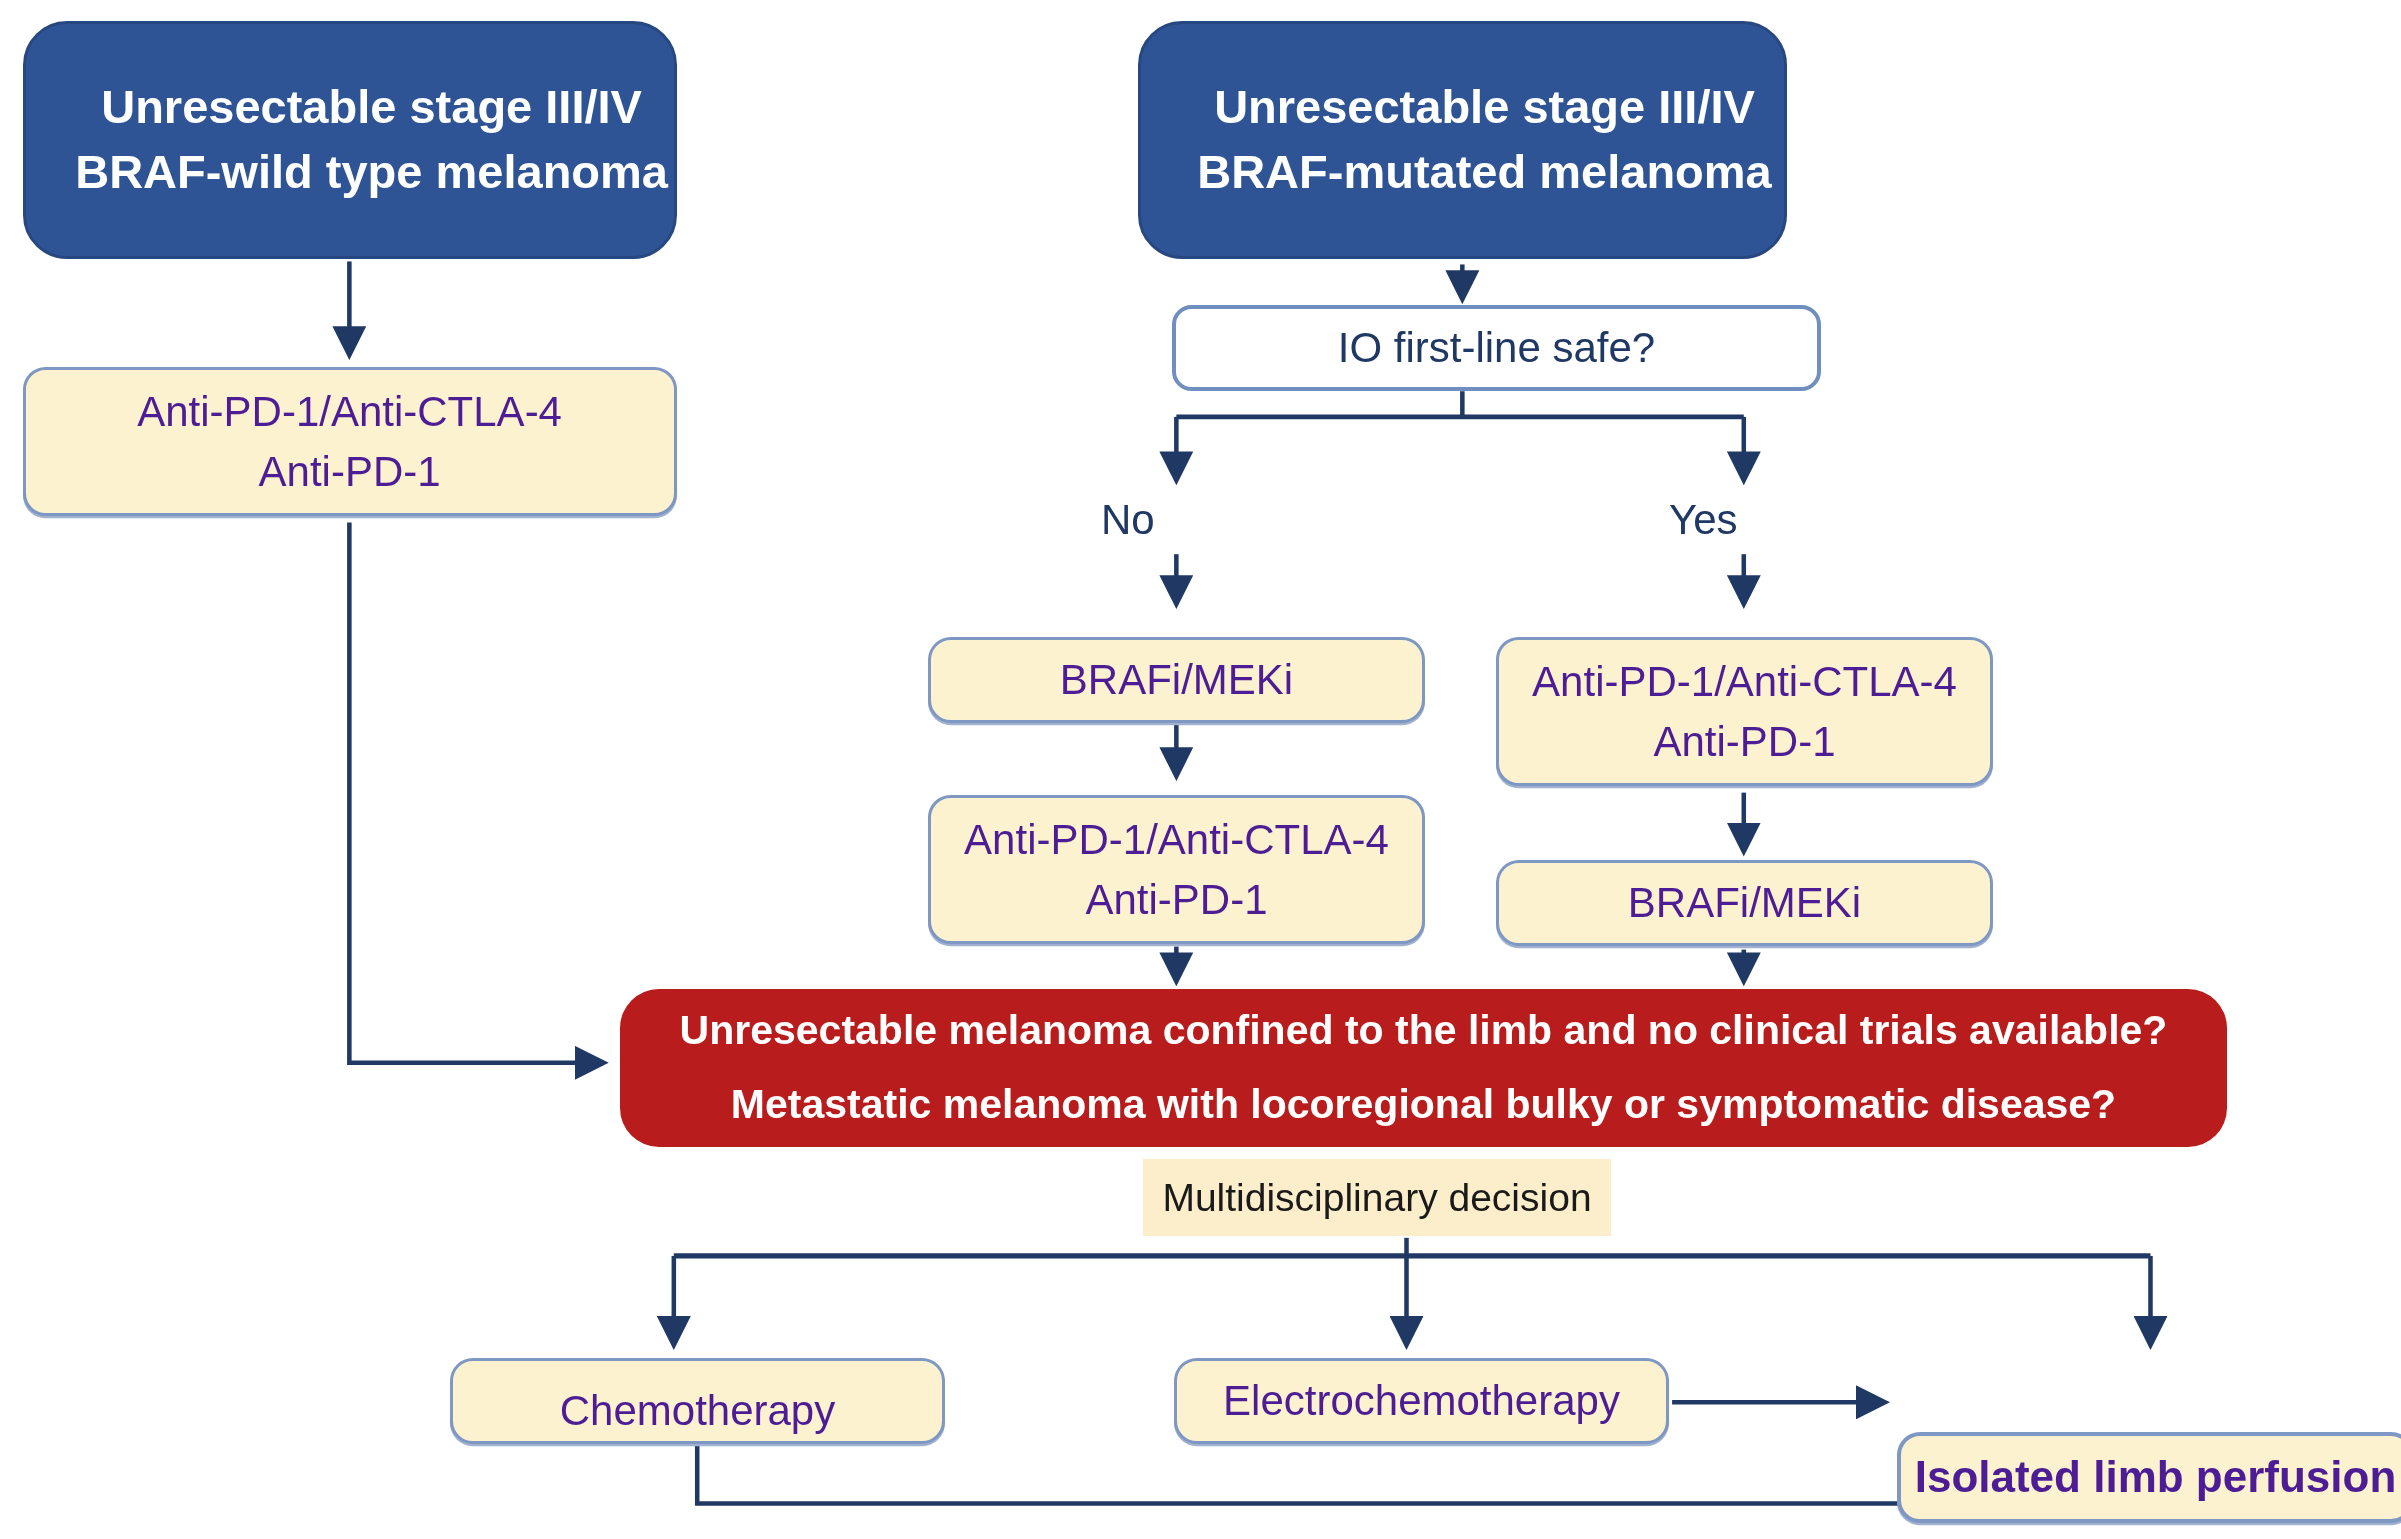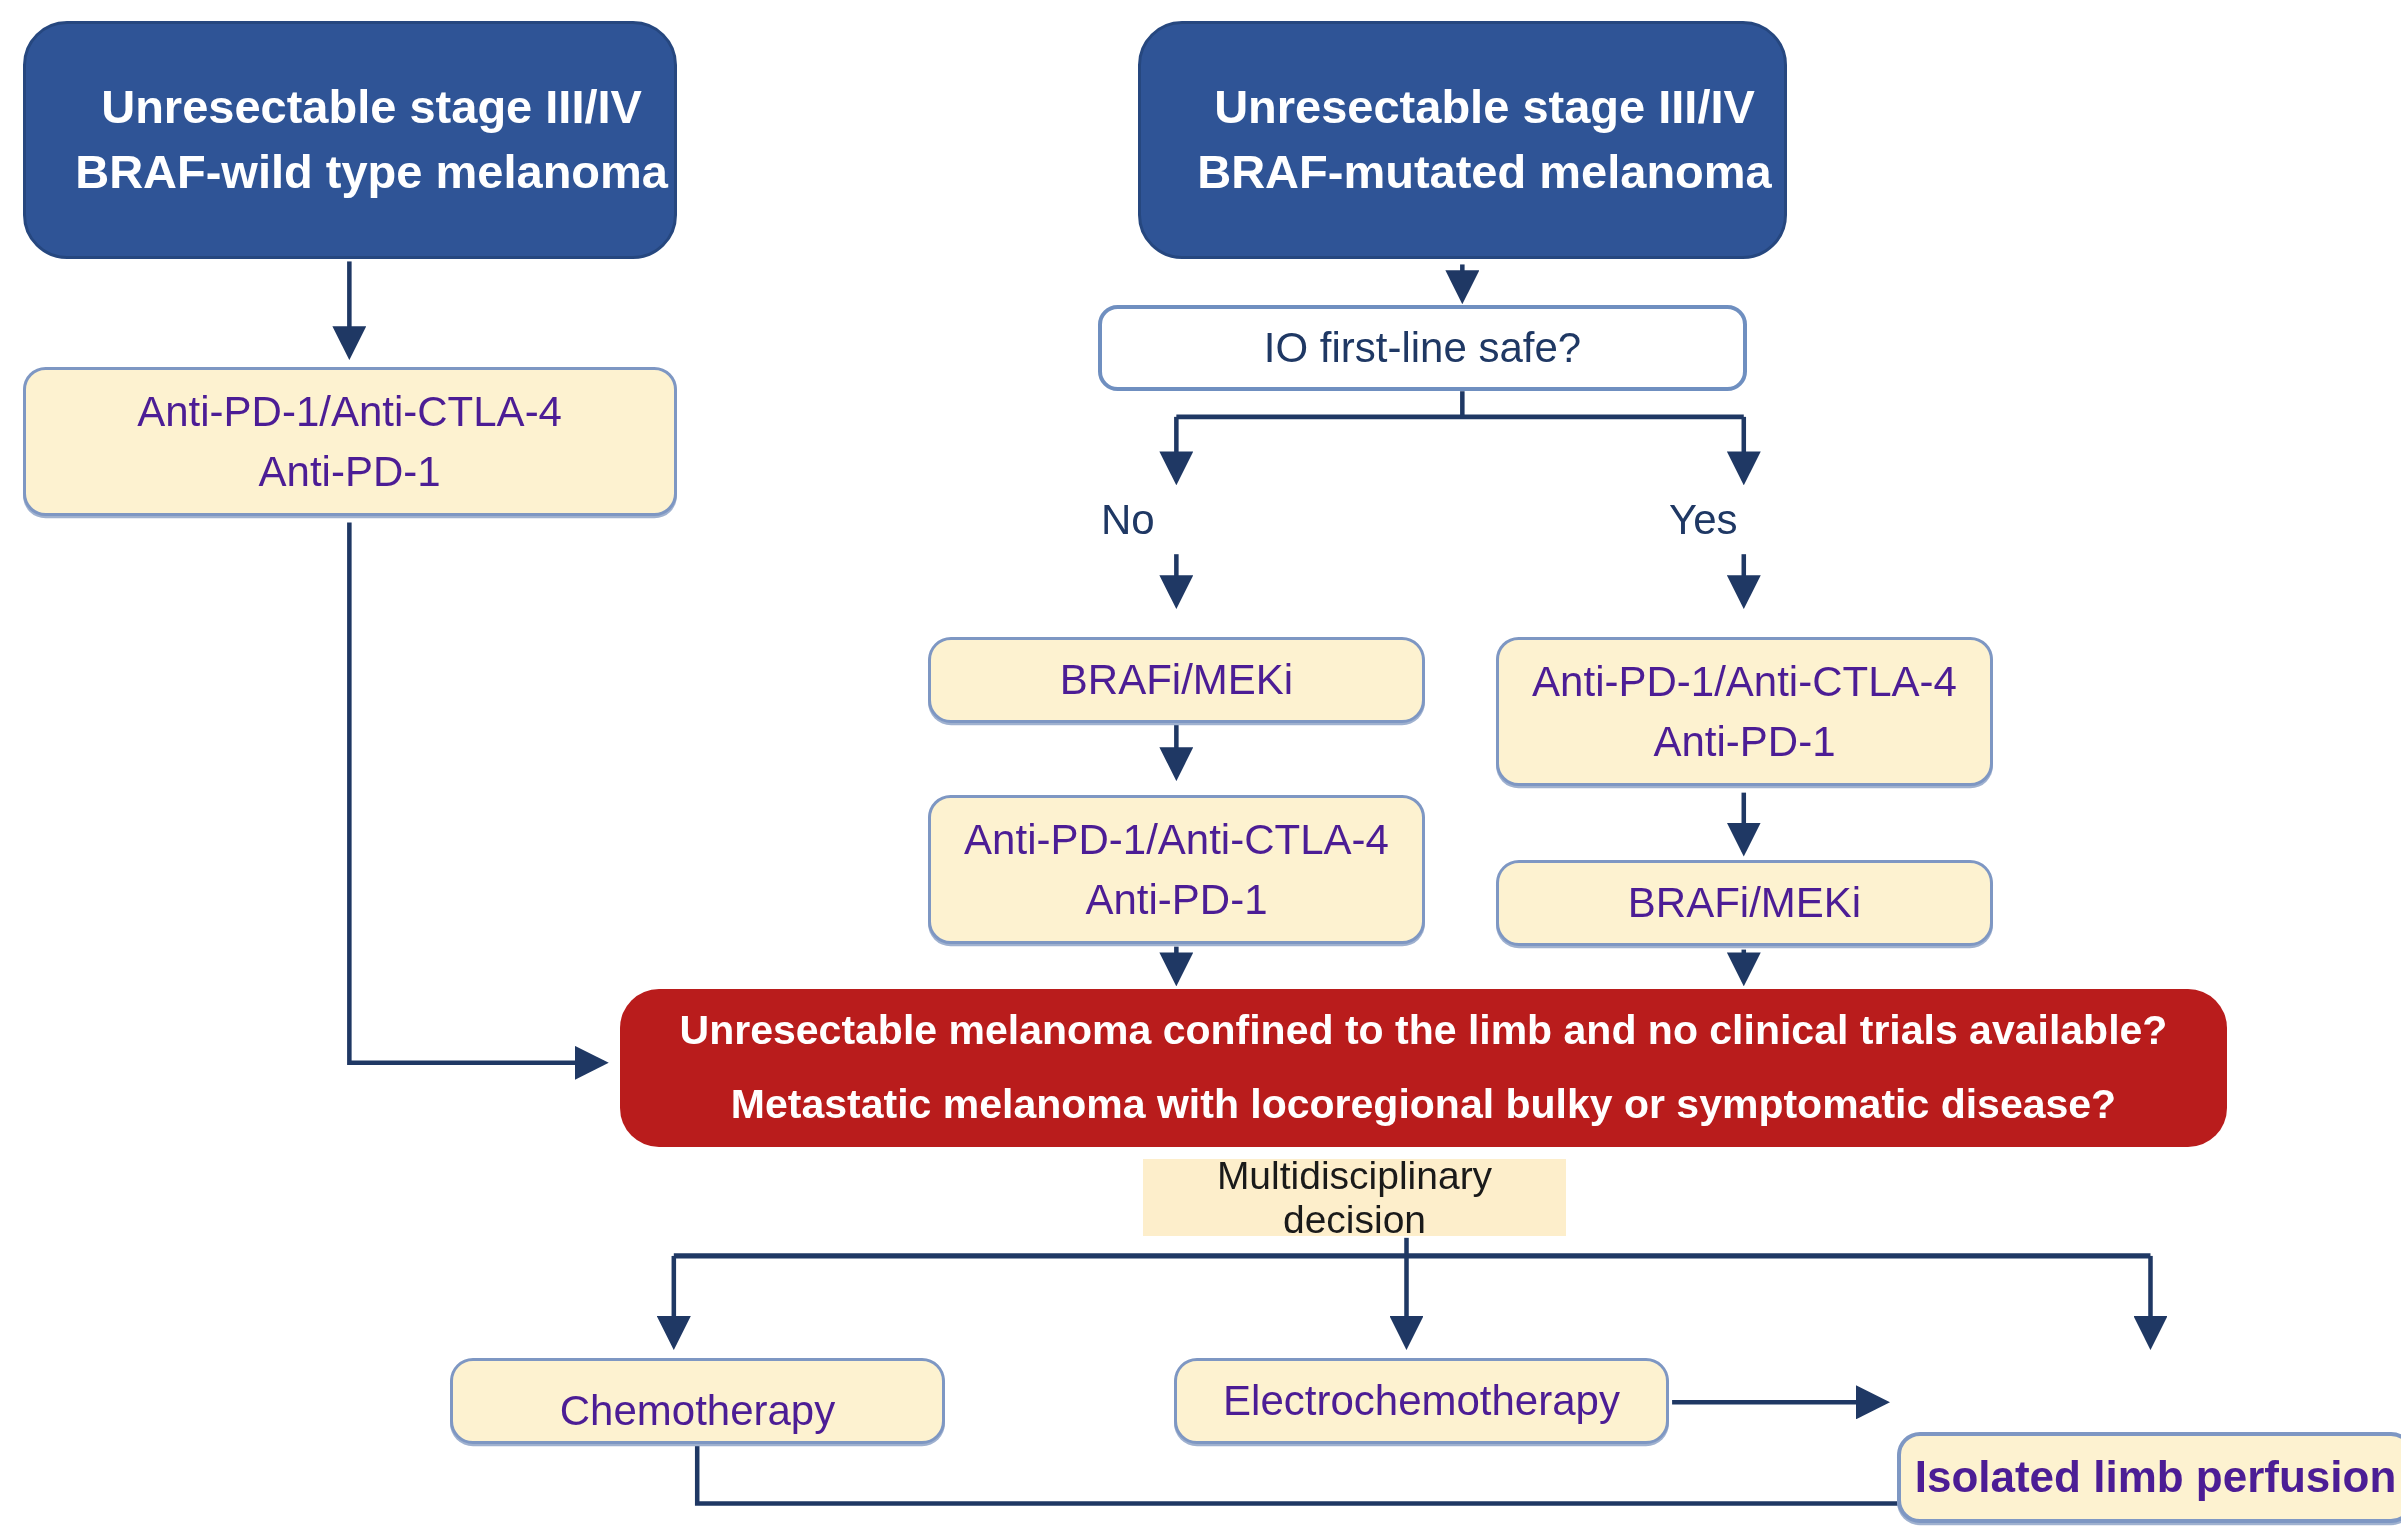--- a/index.html
+++ b/index.html
@@ -127,21 +127,21 @@
   <div class="node dark" style="left:1138px; top:21px; width:649px; height:238px;">
     <span class="ln">Unresectable stage III/IV</span>
     <span class="ln">BRAF-mutated melanoma</span>
   </div>
 
   <div class="node cream" style="left:22.6px; top:367px; width:654px; height:149px;">
     <span class="ln">Anti-PD-1/Anti-CTLA-4</span>
     <span class="ln">Anti-PD-1</span>
   </div>
 
-  <div class="node io" style="left:1098px; top:305px; width:649px; height:86px;">
+  <div class="node io" style="left:1172px; top:305px; width:649px; height:86px;">
     <span class="ln">IO first-line safe?</span>
   </div>
 
   <div class="branch-label" style="left:1101px; top:492px; width:151px; height:56px;">
     <span>No</span>
   </div>
   <div class="branch-label" style="left:1669px; top:492px; width:151px; height:56px;">
     <span>Yes</span>
   </div>
 
@@ -159,21 +159,21 @@
   </div>
   <div class="node cream single" style="left:1496px; top:860px; width:497px; height:86px;">
     <span class="ln">BRAFi/MEKi</span>
   </div>
 
   <div class="node bigblue" style="left:620px; top:989px; width:1607px; height:158px;">
     <span class="ln">Unresectable melanoma confined to the limb and no clinical trials available?</span>
     <span class="ln">Metastatic melanoma with locoregional bulky or symptomatic disease?</span>
   </div>
 
-  <div class="node highlight" style="left:1143px; top:1159px; width:423px; height:77px;">
+  <div class="node highlight" style="left:1143px; top:1159px; width:468px; height:77px;">
     <span class="ln">Multidisciplinary decision</span>
   </div>
 
   <div class="node cream single" style="left:450px; top:1358px; width:495px; height:86px;justify-content:flex-end;">
     <span class="ln">Chemotherapy</span>
   </div>
   <div class="node cream single" style="left:1174px; top:1358px; width:495px; height:86px;">
     <span class="ln">Electrochemotherapy</span>
   </div>
   <div class="node cream single" style="left:1897px; top:1432px; width:517px; height:91px; border-width:4.5px;">

